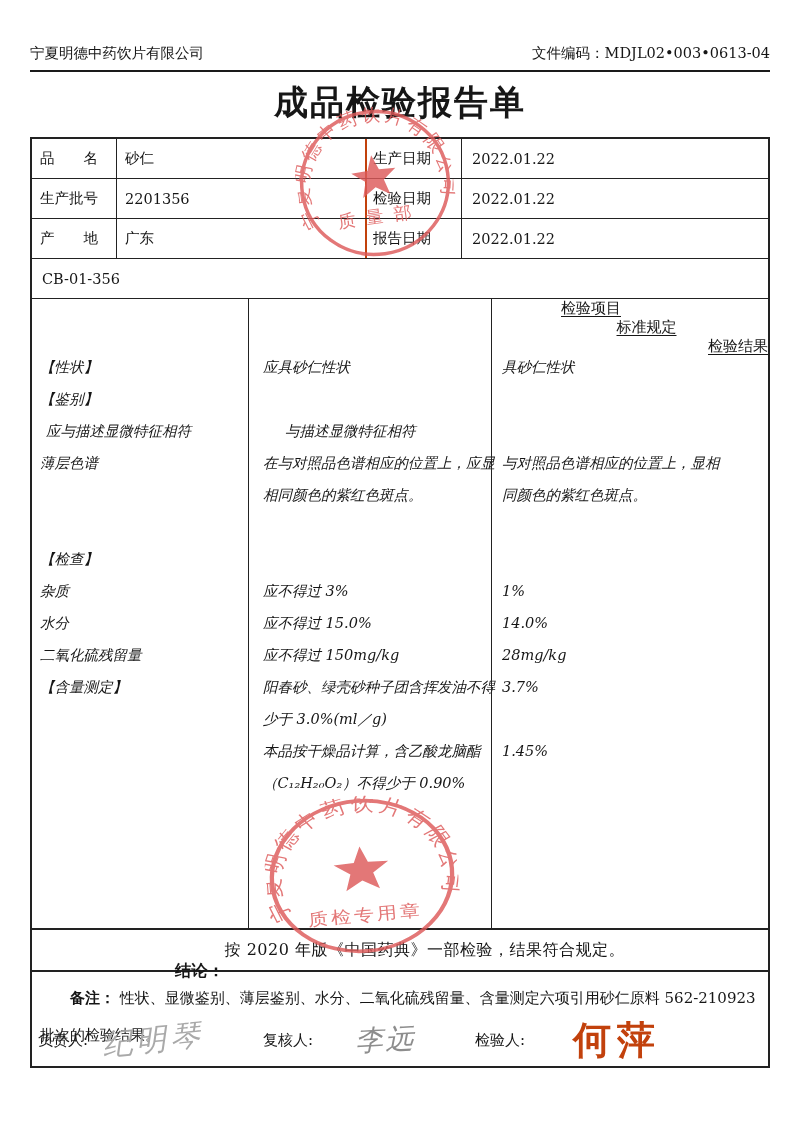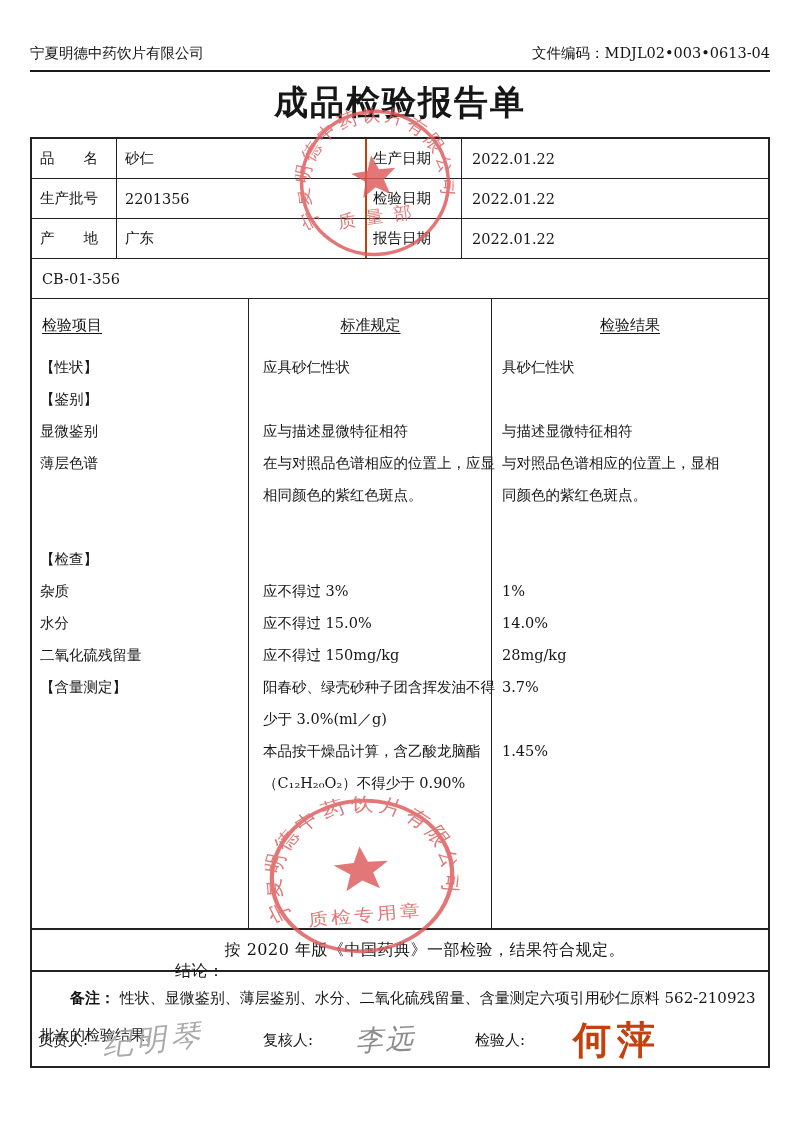--- a/index.html
+++ b/index.html
@@ -29,36 +29,36 @@
   .ic-v1{width:250px;padding-left:8px;border-right:2px solid #c2410c;}
   .ic-l2{width:95px;padding-left:6px;border-right:1px solid #222;}
   .ic-v2{flex:1;padding-left:10px;}
   .ic-rl{width:335px;padding-left:8px;border-right:1px solid #222;}
   .ic-rv{flex:1;padding-left:10px;}
   
   .main{position:relative;height:631px;border-bottom:2px solid #222;}
   .vline{position:absolute;top:0;bottom:0;width:1px;background:#222;}
   .v1{left:216px;}
   .v2{left:459px;}
-  .mhead{display:flex;height:52px;align-items:center;font-size:15px;}
+  .mhead{display:flex;height:52px;align-items:flex-end;font-size:15px;flex-direction:column;}
   .mh{text-decoration:underline;text-underline-offset:3px;}
   .mhc1{width:217px;padding-left:10px;}
   .mhc2{width:243px;text-align:center;}
   .mhc3{flex:1;text-align:center;}
   .mrow{display:flex;font-size:14.5px;}
   .mc1{width:217px;padding-left:8px;}
   .mc2{width:243px;padding-left:14px;padding-right:8px;}
   .mc3{flex:1;padding-left:10px;padding-right:6px;}
-  .mline{min-height:32px;line-height:32px;white-space:nowrap;}
+  .mline{min-height:32px;line-height:32px;white-space:nowrap;font-style:italic;}
   
   .concl{
     height:42px;border-bottom:2px solid #222;display:flex;align-items:center;
     justify-content:center;font-size:16px;letter-spacing:0.5px;
   }
-  .concl b{font-weight:normal;margin-top:42px;}
+  .concl b{font-weight:bold;margin-top:42px;}
   .remark{padding:8px 10px 12px 8px;font-size:15px;line-height:37px;text-indent:2em;}
   .remark b{font-weight:bold;}
   
   .sigs{
     position:absolute;left:30px;right:14px;top:1008px;height:64px;
     display:flex;align-items:center;font-size:15px;
   }
   .sig-group{display:flex;align-items:center;}
   .sg1{width:233px;padding-left:8px;}
   .sg2{width:212px;}
@@ -133,23 +133,20 @@
             <div class="mline">【鉴别】</div>
           </div>
           <div class="mc2">
             <div class="mline"></div>
           </div>
           <div class="mc3">
             <div class="mline"></div>
           </div>
         </div>
         <div class="mrow">
-          <div class="mc1">
-            <div class="mline">显微鉴别</div>
-          </div>
           <div class="mc2">
             <div class="mline">应与描述显微特征相符</div>
           </div>
           <div class="mc3">
             <div class="mline">与描述显微特征相符</div>
           </div>
         </div>
         <div class="mrow">
           <div class="mc1">
             <div class="mline">薄层色谱</div>

